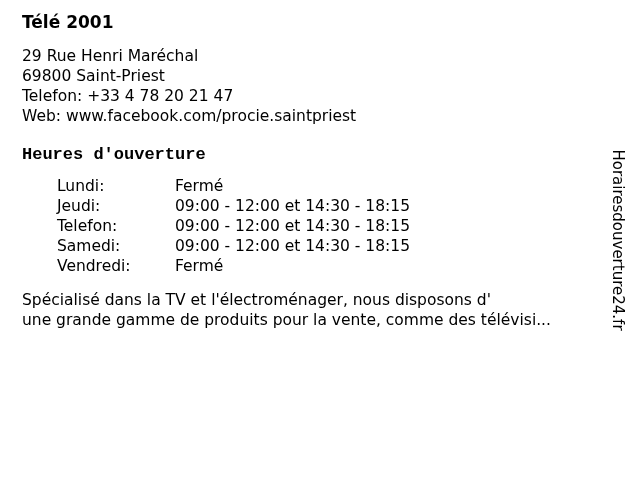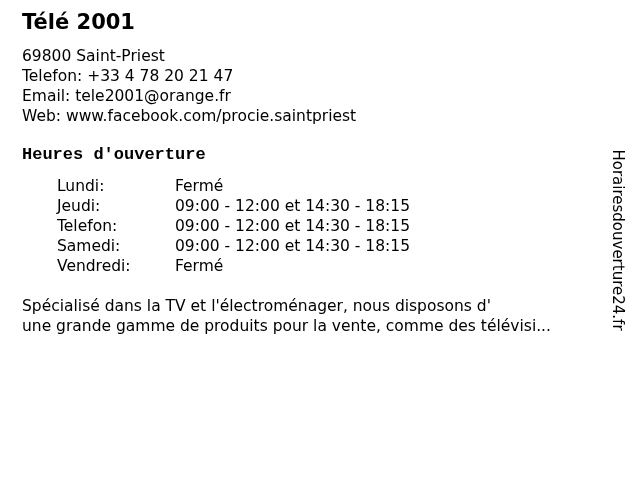--- a/index.html
+++ b/index.html
@@ -17,21 +17,21 @@
   }
   .page {
     position: absolute;
     top: 0;
     left: 0;
     width: 600px;
     padding: 10px 0 0 22px;
     box-sizing: border-box;
   }
   .biz-title {
-    font-size: 21px;
+    font-size: 17px;
     line-height: 24px;
     font-weight: bold;
     margin: 0;
   }
   .contact-block {
     margin-top: 12px;
     font-size: 15.5px;
     line-height: 20px;
   }
   .section-heading {
@@ -45,21 +45,21 @@
     margin-top: 11px;
     font-size: 15.5px;
     line-height: 20px;
   }
   .hours-row .day {
     display: inline-block;
     width: 118px;
     margin-left: 35px;
   }
   .info-text {
-    margin-top: 20px;
+    margin-top: 14px;
     font-size: 15.5px;
     line-height: 20px;
   }
   .watermark {
     position: absolute;
     right: 13px;
     top: 50%;
     transform: translateY(-50%);
     writing-mode: vertical-rl;
     text-orientation: mixed;
@@ -69,23 +69,23 @@
   }
 </style>
 </head>
 <body>
 
 <div class="page">
 
   <h1 class="biz-title">Télé 2001</h1>
 
   <div class="contact-block">
+    <div>29 Rue Henri Maréchal</div>
     <div>69800 Saint-Priest</div>
     <div><span>Telefon:</span> <span>+33 4 78 20 21 47</span></div>
-    <div><span>Email:</span> <span>tele2001@orange.fr</span></div>
     <div><span>Web:</span> <span>www.facebook.com/procie.saintpriest</span></div>
   </div>
 
   <h2 class="section-heading">Heures d'ouverture</h2>
 
   <div class="hours-table">
     <div class="hours-row"><span class="day">Lundi:</span><span class="times">Fermé</span></div>
     <div class="hours-row"><span class="day">Jeudi:</span><span class="times">09:00 - 12:00 et 14:30 - 18:15</span></div>
     <div class="hours-row"><span class="day">Telefon:</span><span class="times">09:00 - 12:00 et 14:30 - 18:15</span></div>
     <div class="hours-row"><span class="day">Samedi:</span><span class="times">09:00 - 12:00 et 14:30 - 18:15</span></div>

